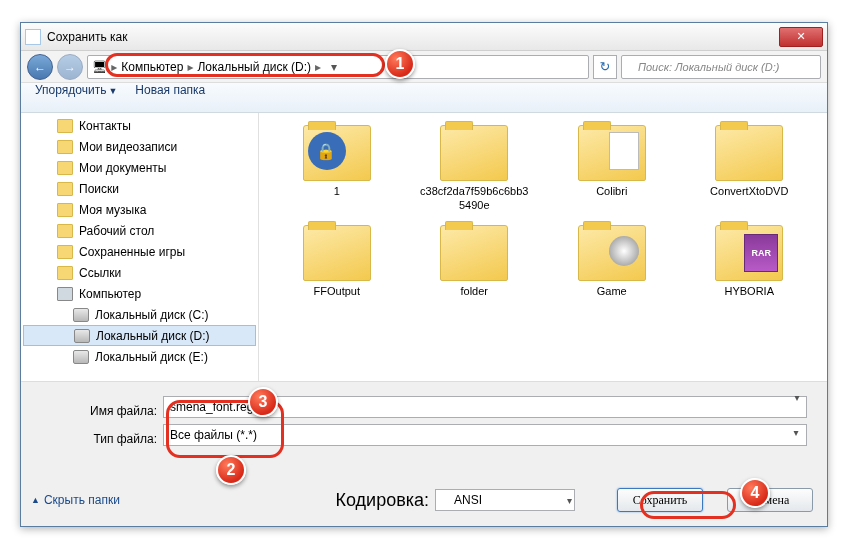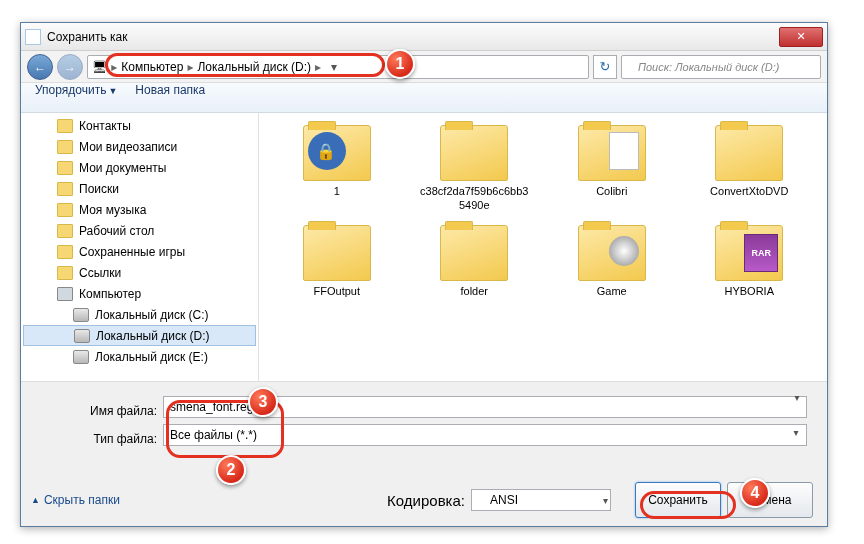--- a/index.html
+++ b/index.html
@@ -50,24 +50,24 @@
 .field-row { display: flex; align-items: flex-end; height: 28px; gap: 6px; }
 .field-label { width: 88px; text-align: right; font-size: 12px; }
 .field-input { flex: 1; height: 22px; border: 1px solid #abadb3; background: #fff; padding: 0 6px; font-size: 12px; display: flex; align-items: center; }
 .field-input.combo { position: relative; }
 .field-input .drop { position: absolute; right: 2px; top: 2px; width: 16px; height: 16px; color: #555; font-size: 10px; text-align: center; }
 
 .footer-row { position: absolute; left: 10px; right: 14px; bottom: 10px; height: 32px; display: flex; align-items: center; }
 .hide-folders { font-size: 12px; color: #1a4a8a; cursor: pointer; display: flex; align-items: center; gap: 4px; }
 .hide-folders .chev { font-size: 9px; }
 .spacer { flex: 1; }
-.enc-label { font-size: 15px; margin-right: 6px; }
+.enc-label { font-size: 18px; margin-right: 6px; }
 .enc-combo { width: 140px; height: 22px; border: 1px solid #abadb3; background: #fff; font-size: 12px; padding: 0 18px; display: flex; align-items: center; position: relative; margin-right: 18px; }
 .enc-combo .drop { position: absolute; right: 2px; font-size: 10px; color: #555; }
-.btn { width: 86px; height: 36px; border: 1px solid #8a9aa8; background: linear-gradient(#fdfdfd,#e4e8ec); border-radius: 3px; font-size: 12px; cursor: pointer; margin-left: 6px; display: flex; align-items: center; justify-content: center; }
+.btn { width: 86px; height: 24px; border: 1px solid #8a9aa8; background: linear-gradient(#fdfdfd,#e4e8ec); border-radius: 3px; font-size: 12px; cursor: pointer; margin-left: 24px; display: flex; align-items: center; justify-content: center; font-family: Liberation Serif, serif; }
 .btn.primary { border-color: #3a78c0; box-shadow: 0 0 2px #6aa8e8; }
 
 .marker { position: absolute; width: 30px; height: 30px; border-radius: 50%; background: radial-gradient(circle at 35% 30%, #ff7a5a, #d82a1a 70%); border: 2px solid #fff; box-shadow: 0 2px 4px rgba(0,0,0,.4); color: #fff; font-weight: bold; font-size: 16px; display: flex; align-items: center; justify-content: center; z-index: 50; }
 .ring { position: absolute; border: 3px solid #e43020; border-radius: 14px; z-index: 40; pointer-events: none; }
 </style>
 </head>
 <body>
 
 <div class="dialog">
 

